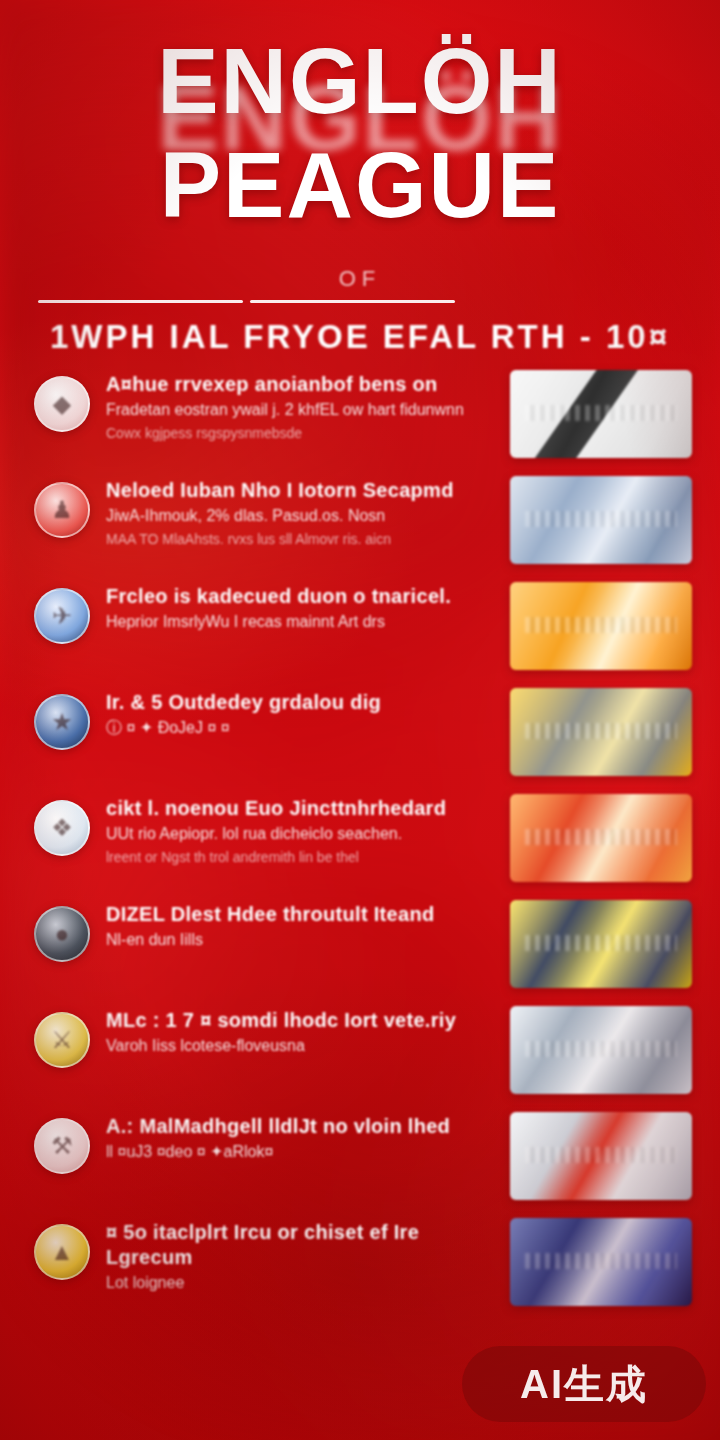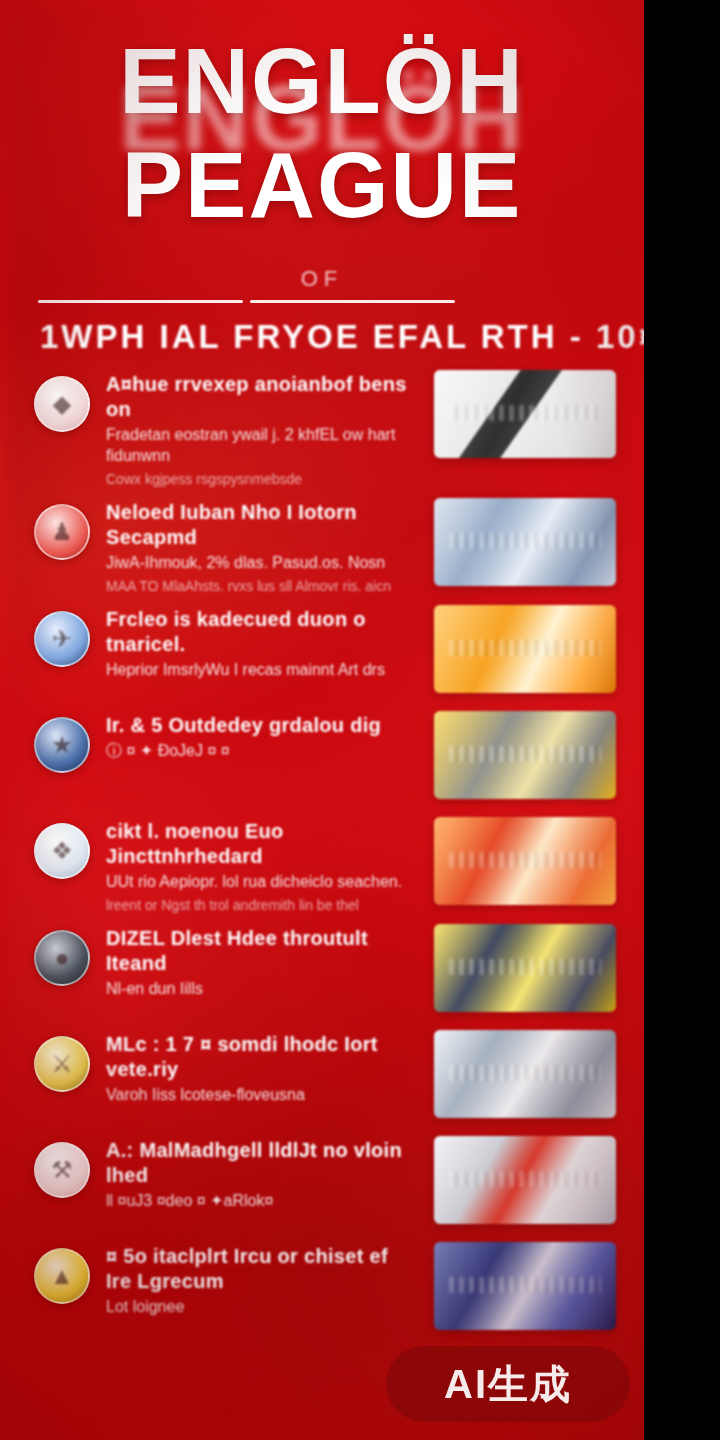--- a/index.html
+++ b/index.html
@@ -5,21 +5,21 @@
   html, body {
     margin: 0;
     padding: 0;
     background: #000;
   }
   body {
     font-family: "Liberation Sans", sans-serif;
   }
   .poster {
     position: relative;
-    width: 644px;
+    width: 720px;
     height: 1440px;
     overflow: hidden;
     background:
       radial-gradient(ellipse 420px 300px at 18% 36%, rgba(255,60,40,0.55), rgba(0,0,0,0) 70%),
       radial-gradient(ellipse 360px 280px at 78% 18%, rgba(200,10,10,0.55), rgba(0,0,0,0) 70%),
       radial-gradient(ellipse 500px 420px at 50% 88%, rgba(150,5,5,0.55), rgba(0,0,0,0) 72%),
       linear-gradient(175deg, #e00d12 0%, #e30b13 30%, #d8080f 62%, #c40609 100%);
   }
   
   .texture {

